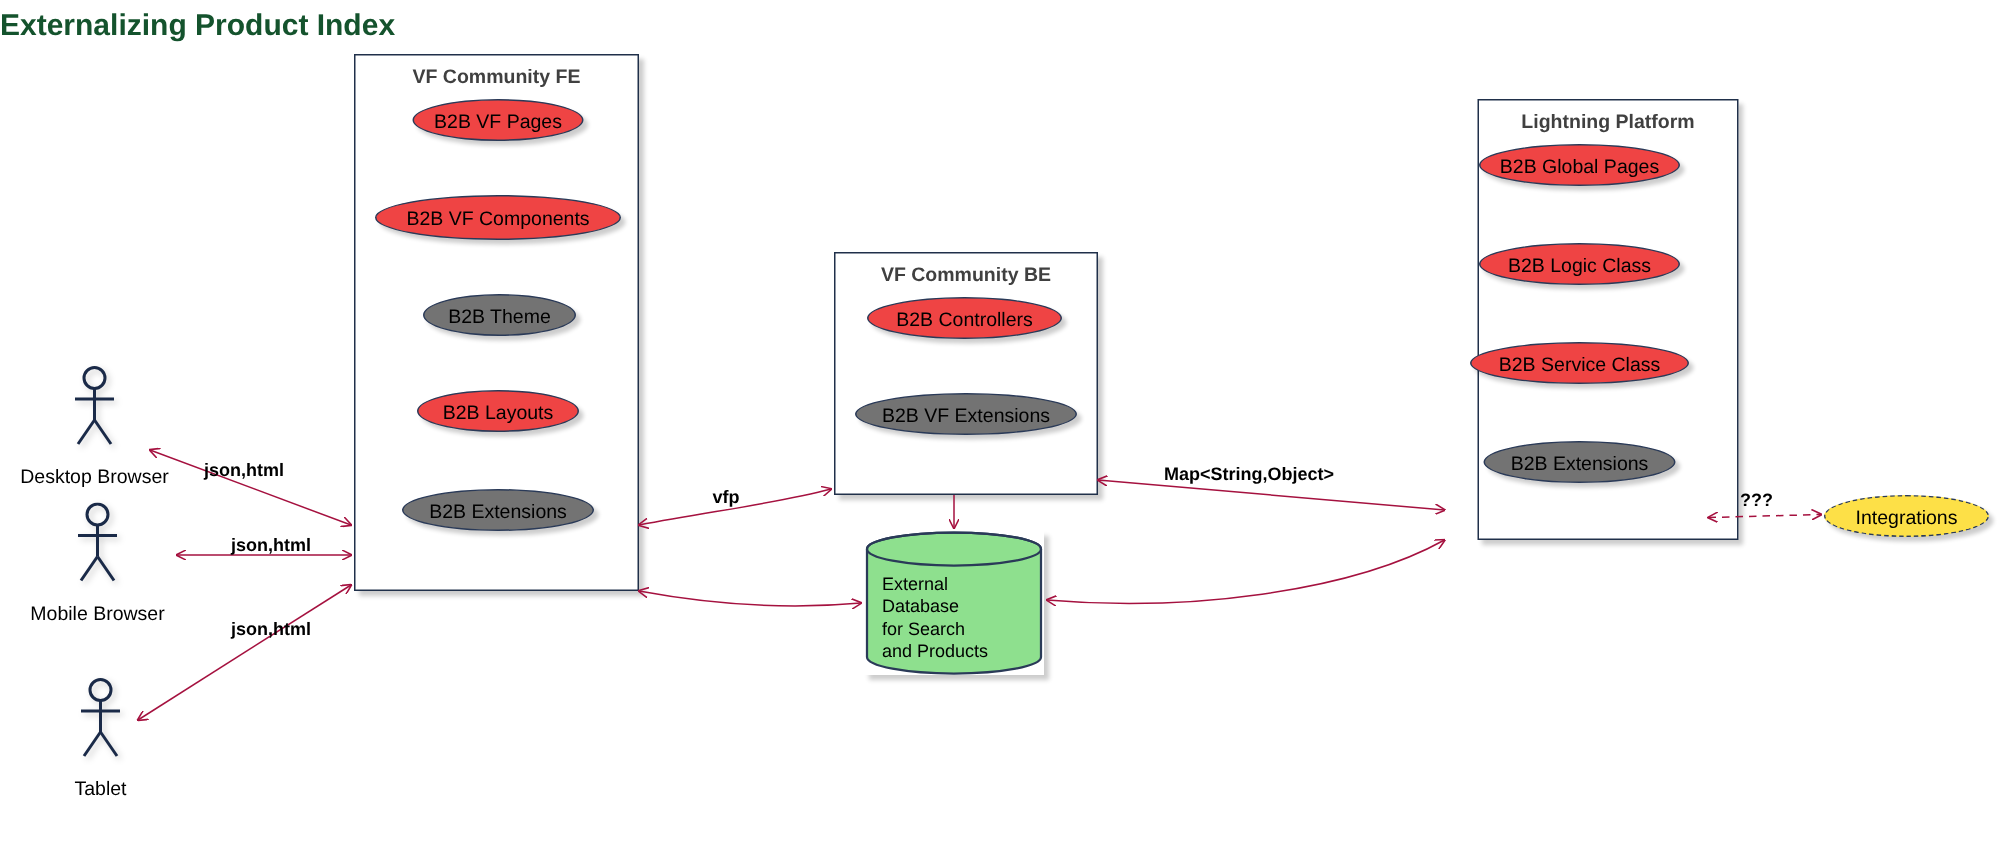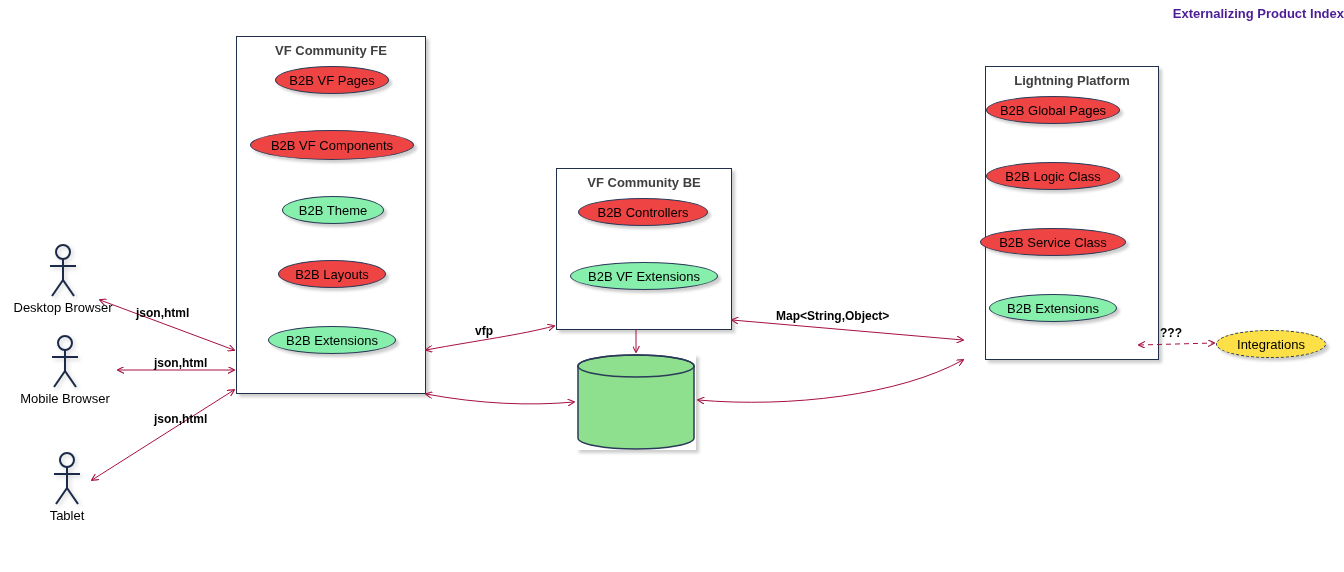--- a/index.html
+++ b/index.html
@@ -11,24 +11,24 @@
     font-family: sans-serif;
     font-size: 13px;
     color: #000;
     position: relative;
   }
   .title {
     position: absolute;
     top: 6px;
     left: 0;
     width: 100%;
-    text-align: right;
-    font-size: 13px;
+    text-align: left;
+    font-size: 20px;
     font-weight: bold;
-    color: #4c1d95;
+    color: #14532d;
   }
   .package {
     position: absolute;
     border: 1.5px solid #20304a;
     background: #ffffff;
     box-shadow: 3px 3px 3px rgba(0,0,0,0.2);
   }
   .package .pkg-title {
     position: absolute;
     top: 6px;
@@ -46,34 +46,34 @@
     justify-content: center;
     box-shadow: 3px 3px 3px rgba(0,0,0,0.2);
     font-size: 13px;
     white-space: nowrap;
   }
   .uc-white {
     background: #ef4444;
     border: 1.5px solid #2a3a58;
   }
   .uc-green {
-    background: #86efac;
+    background: #737373;
     border: 1.5px solid #2a3a58;
   }
   .uc-green-dashed {
     background: #fde047;
     border: 1.5px dashed #2a3a58;
   }
   .actor {
     position: absolute;
     text-align: center;
     color: #1a2a48;
   }
   .actor svg { display: block; margin: 0 auto; filter: drop-shadow(2px 2px 2px rgba(0,0,0,0.2)); }
-  .actor .alabel { margin-top: 2px; color: #000; font-size: 13px; }
+  .actor .alabel { margin-top: 12px; color: #000; font-size: 13px; }
   .db {
     position: absolute;
     box-shadow: 3px 3px 3px rgba(0,0,0,0.2);
   }
   .edge-label {
     position: absolute;
     font-size: 12px;
     color: #000;
     background: transparent;
     white-space: nowrap;
@@ -149,20 +149,24 @@
 <div class="usecase uc-green" style="left:989px; top:294px; width:126px; height:26px;">B2B Extensions</div>
 
 <div class="usecase uc-green-dashed" style="left:1216px; top:330px; width:108px; height:26px;">Integrations</div>
 
 <div class="db" style="left:576px; top:354px; width:120px; height:96px;">
   <svg width="120" height="96" viewBox="0 0 120 96">
     <ellipse cx="60" cy="12" rx="58" ry="11" fill="#8ee08e" stroke="#2a3a58" stroke-width="1.5"></ellipse>
     <path d="M2 12 L2 84 A58 11 0 0 0 118 84 L118 12" fill="#8ee08e" stroke="#2a3a58" stroke-width="1.5"></path>
     <ellipse cx="60" cy="12" rx="58" ry="11" fill="none" stroke="#2a3a58" stroke-width="1.5"></ellipse>
   </svg>
+  <div style="position:absolute; left:12px; top:28px; font-size:12px; line-height:15px; white-space:pre;">External
+Database
+for Search
+and Products</div>
 </div>
 
 <svg class="connectors">
   <defs>
     <marker id="arr" viewBox="0 0 10 10" refX="9" refY="5" markerWidth="7" markerHeight="7" orient="auto-start-reverse">
       <path d="M0,0 L10,5 L0,10" fill="none" stroke="#a5113f" stroke-width="1.5"></path>
     </marker>
     <marker id="arrD" viewBox="0 0 10 10" refX="9" refY="5" markerWidth="7" markerHeight="7" orient="auto-start-reverse">
       <path d="M0,0 L10,5 L0,10" fill="none" stroke="#a5113f" stroke-width="1.5"></path>
     </marker>

